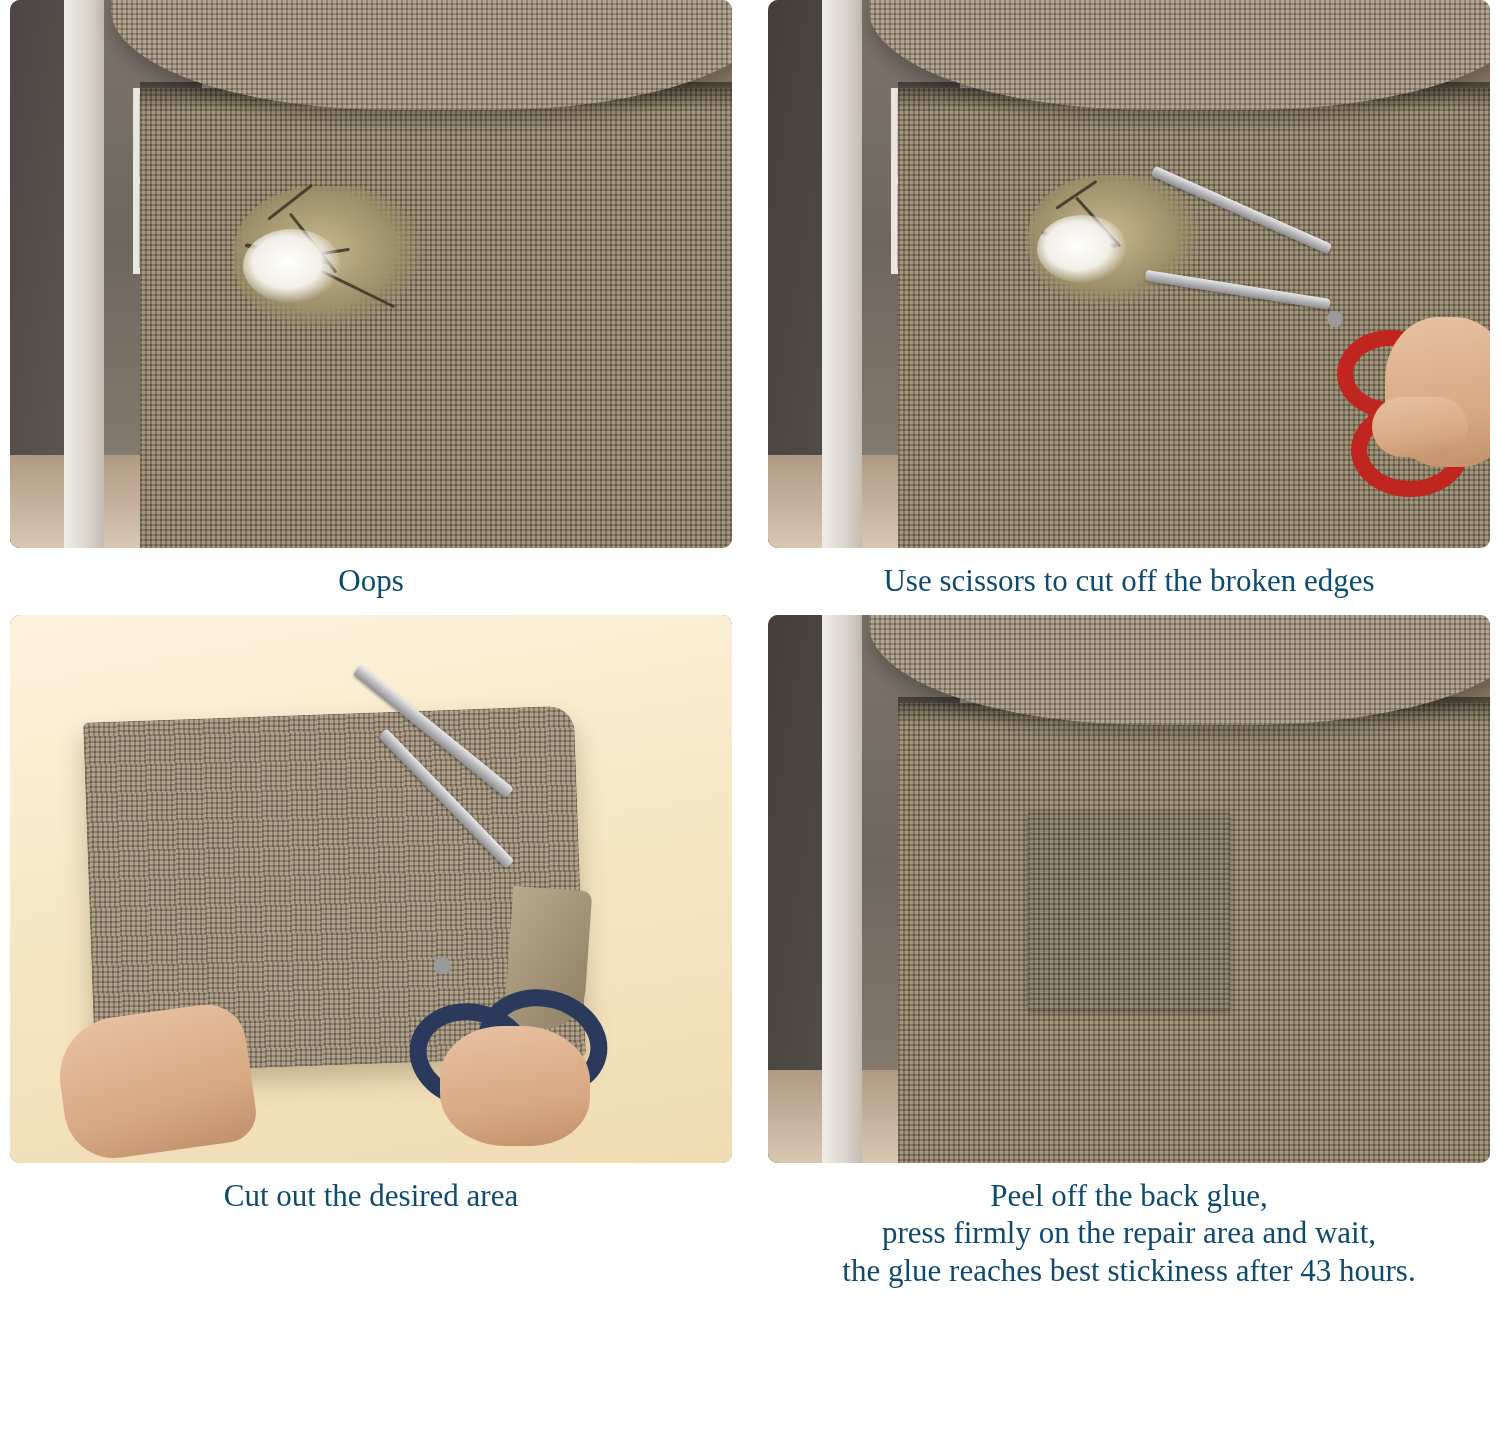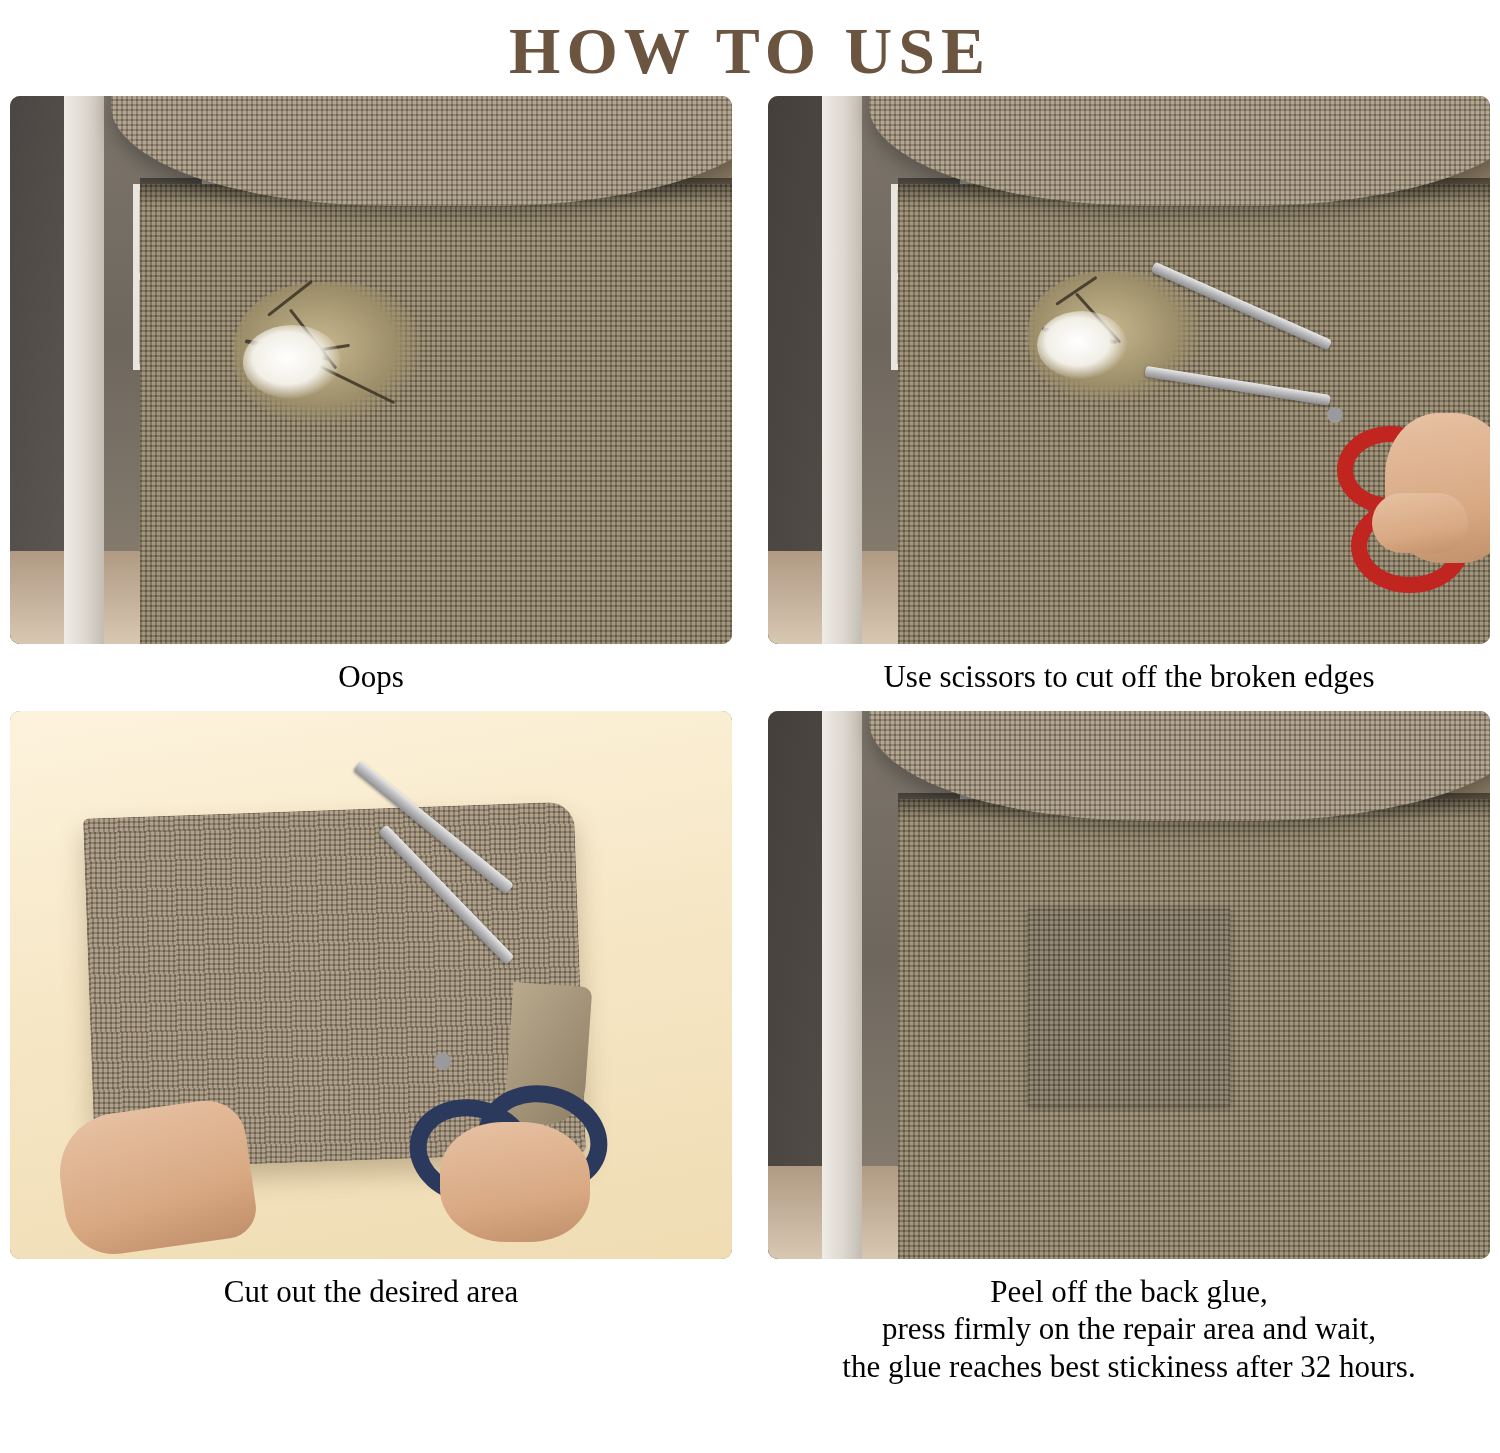--- a/index.html
+++ b/index.html
@@ -53,21 +53,21 @@
     overflow: hidden;
     position: relative;
     background: #8a7a62;
   }
   .photo.small {
     height: 548px;
   }
   .caption {
     font-family: "Liberation Serif", serif;
     font-size: 31px;
-    color: #000000;
+    color: #0c4a6e;
     text-align: center;
     line-height: 1.2;
     padding: 14px 4px 6px 4px;
     white-space: pre-line;
   }
 
   
   .scene { position: absolute; inset: 0; }
 
   .wall-dark {
@@ -196,21 +196,20 @@
   .scissors-black { position: absolute; left: 42%; bottom: 0%; width: 44%; height: 66%; }
   .handle-black {
     position: absolute; border: 17px solid #2b3a5c; border-radius: 50%;
   }
 </style>
 </head>
 <body>
 
 <div class="page">
 
-  <h1 class="title">HOW TO USE</h1>
 
   <div class="grid">
 
     <div class="cell">
       <div class="photo">
         <div class="scene">
           <div class="wall-dark"></div>
           <div class="room-bg"></div>
           <div class="window"></div>
           <div class="floor"></div>
@@ -298,17 +297,17 @@
           <div class="post a"></div>
           <div class="post b"></div>
           <div class="fabric sofa-body"></div>
           <div class="shadowline"></div>
           <div class="fabric light cushion"></div>
           <div class="fabric dark patch"></div>
         </div>
       </div>
       <div class="caption">Peel off the back glue,
 press firmly on the repair area and wait,
-the glue reaches best stickiness after 32 hours.</div>
+the glue reaches best stickiness after 43 hours.</div>
     </div>
 
   </div>
 </div>
 
 </body></html>

